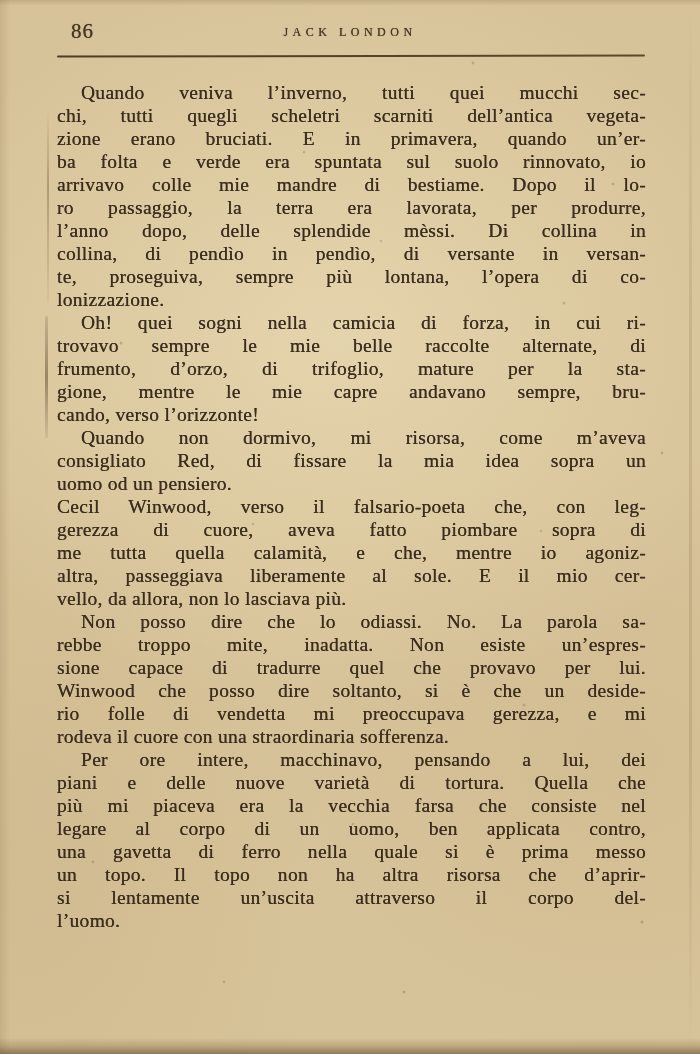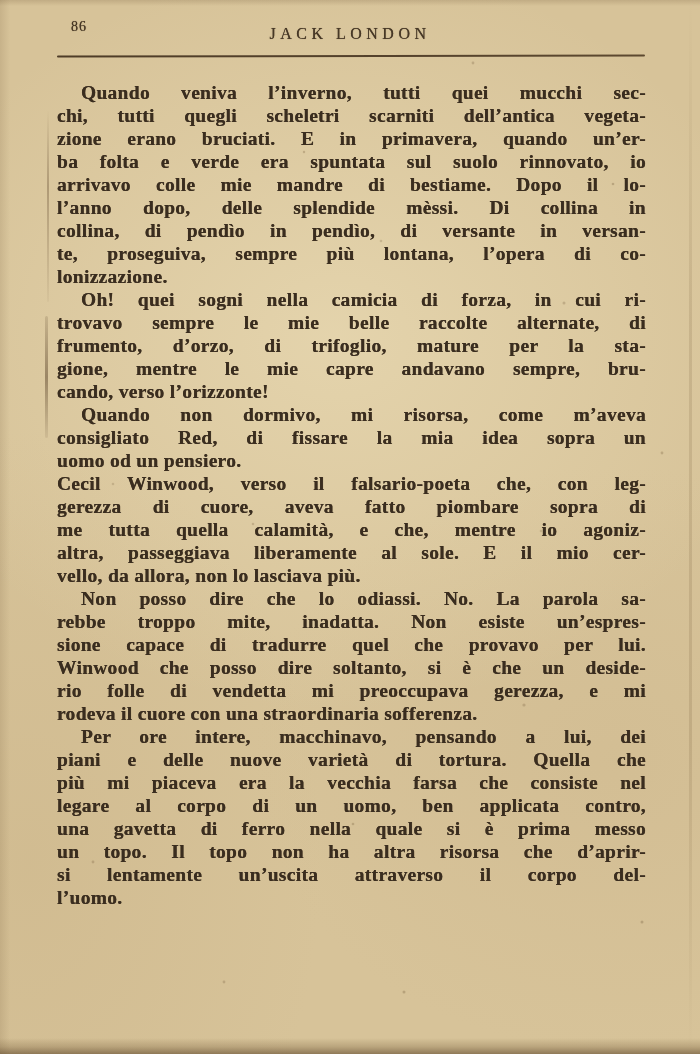--- a/index.html
+++ b/index.html
@@ -12,44 +12,43 @@
     background-image:
       radial-gradient(ellipse 620px 520px at 48% 32%, rgba(241,228,191,0.50), rgba(241,228,191,0) 72%),
       radial-gradient(ellipse 520px 420px at 88% 72%, rgba(204,181,139,0.38), rgba(204,181,139,0) 70%),
       radial-gradient(ellipse 420px 620px at 4% 82%, rgba(198,174,130,0.35), rgba(198,174,130,0) 70%);
     font-family: "Liberation Serif", "DejaVu Serif", serif;
   }
 
   
   .pagenum {
     position: absolute; left: 71px; top: 19px;
-    font-size: 14px; color: #453624;
+    font-size: 21px; color: #453624;
     text-shadow: 0 0 0.7px rgba(62,47,30,0.85);
     letter-spacing: 1px;
   }
   .running {
     position: absolute; left: 0; right: 0; top: 25px;
     text-align: center;
-    font-size: 16px; color: #473826;
+    font-size: 12px; color: #473826;
     letter-spacing: 4.5px;
     text-shadow: 0 0 0.7px rgba(62,47,30,0.85);
   }
   .rule {
     position: absolute; left: 57px; top: 55px;
     width: 588px; height: 2px;
     background: linear-gradient(to right, #4e3c27, #55422c 60%, #5d4930);
     border-radius: 1px;
     transform: rotate(-0.12deg);
   }
 
   
   .body-text {
     position: absolute; left: 57px; top: 81px; width: 589px;
     color: #3a2d1f;
-    font-weight: bold;
   }
   .line {
     font-size: 19.4px;
     line-height: 23px;
     letter-spacing: 0.35px;
     text-align: justify;
     text-align-last: justify;
     -moz-text-align-last: justify;
     white-space: normal;
     text-shadow: 0.25px 0.25px 0 rgba(58,45,31,0.55), 0 0 0.6px rgba(58,45,31,0.6);
@@ -116,20 +115,21 @@
   <div class="pagenum">86</div>
   <div class="running">JACK LONDON</div>
   <div class="rule"></div>
 
   <div class="body-text">
       <div class="line indent">Quando veniva l’inverno, tutti quei mucchi sec-</div>
       <div class="line">chi, tutti quegli scheletri scarniti dell’antica vegeta-</div>
       <div class="line">zione erano bruciati. E in primavera, quando un’er-</div>
       <div class="line">ba folta e verde era spuntata sul suolo rinnovato, io</div>
       <div class="line">arrivavo colle mie mandre di bestiame. Dopo il lo-</div>
+      <div class="line">ro passaggio, la terra era lavorata, per produrre,</div>
       <div class="line">l’anno dopo, delle splendide mèssi. Di collina in</div>
       <div class="line">collina, di pendìo in pendìo, di versante in versan-</div>
       <div class="line">te, proseguiva, sempre più lontana, l’opera di co-</div>
       <div class="line lastline">lonizzazione.</div>
       <div class="line indent">Oh! quei sogni nella camicia di forza, in cui ri-</div>
       <div class="line">trovavo sempre le mie belle raccolte alternate, di</div>
       <div class="line">frumento, d’orzo, di trifoglio, mature per la sta-</div>
       <div class="line">gione, mentre le mie capre andavano sempre, bru-</div>
       <div class="line lastline">cando, verso l’orizzonte!</div>
       <div class="line indent">Quando non dormivo, mi risorsa, come m’aveva</div>

